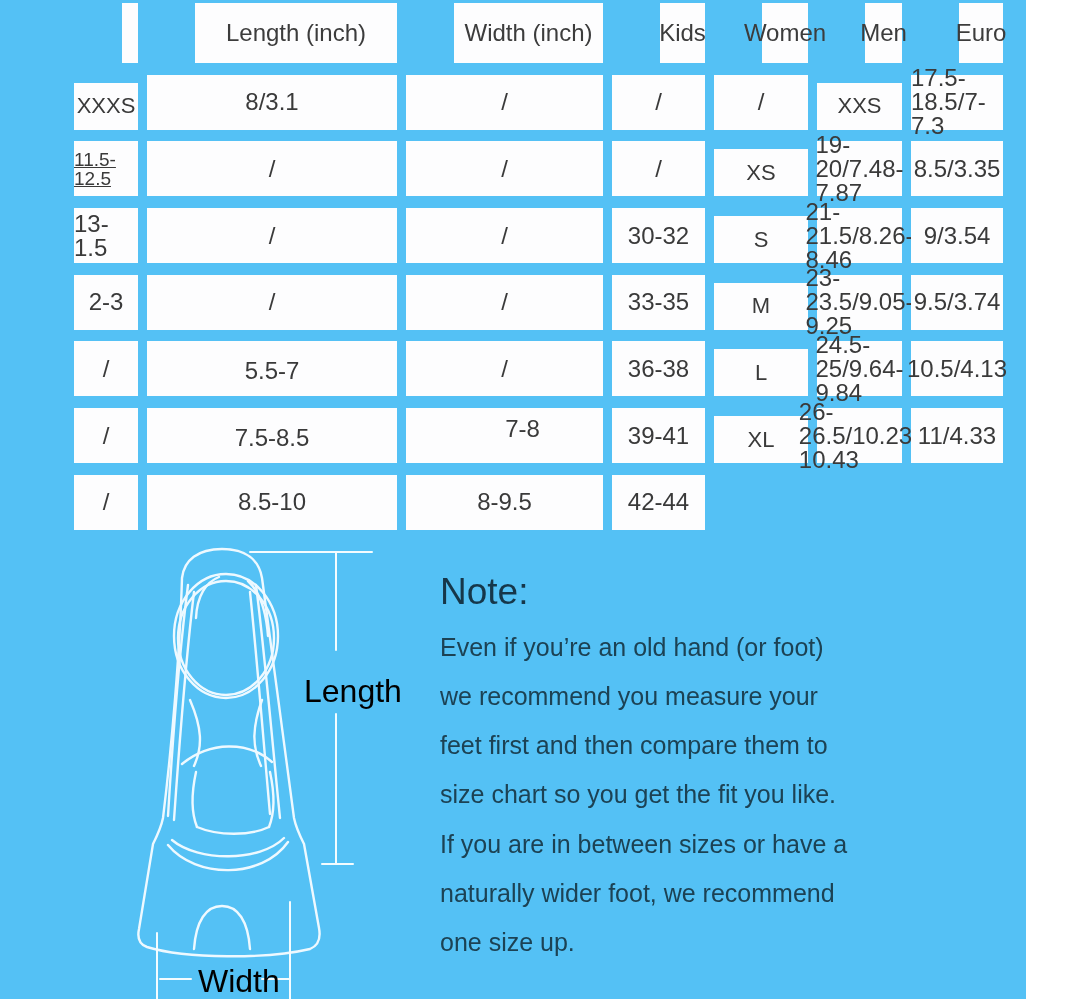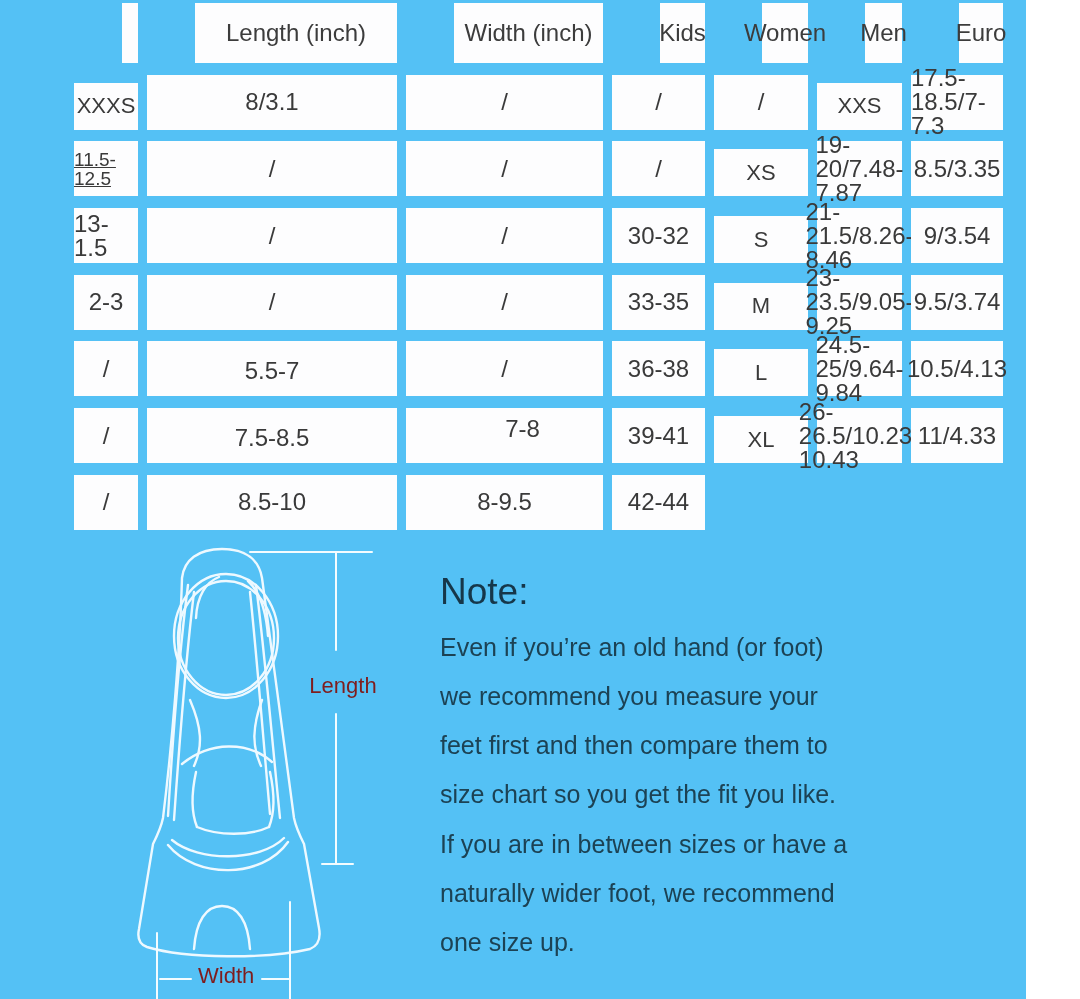--- a/index.html
+++ b/index.html
@@ -19,21 +19,21 @@
     display:flex;align-items:center;justify-content:center;
     color:#3a3a3a;font-size:24px;line-height:1;
   }
   .cell.head{font-size:24px;color:#3c3c3c;margin-left:48px;}
   .cell.label{font-size:22px;margin-top:8px;}
   .cell.small{font-size:19px;text-decoration:underline;}
   .cell.lo{padding-top:4px;}
   .cell.hi{padding-bottom:14px;padding-left:36px;}
   
   .fin-svg{position:absolute;left:90px;top:540px;width:300px;height:459px;}
-  .dim-label{position:absolute;color:#7f1d1d;font-size:22px;line-height:1;}
+  .dim-label{position:absolute;color:#000000;font-size:32px;line-height:1;}
   .dim-label.length{left:304px;top:675px;width:78px;text-align:center;}
   .dim-label.width{left:198px;top:965px;width:62px;}
   
   .note{position:absolute;left:407px;top:572px;width:400px;color:#1c4254;margin-left:33px;}
   .note-title{font-size:37px;line-height:1.1;color:#16374a;}
   .note-body{margin-top:10px;font-size:25px;line-height:49.2px;}
   .note-line{white-space:nowrap;}
   .right-margin{position:absolute;left:1026px;top:0;width:54px;height:999px;background:#ffffff;}
 </style>
 </head>

